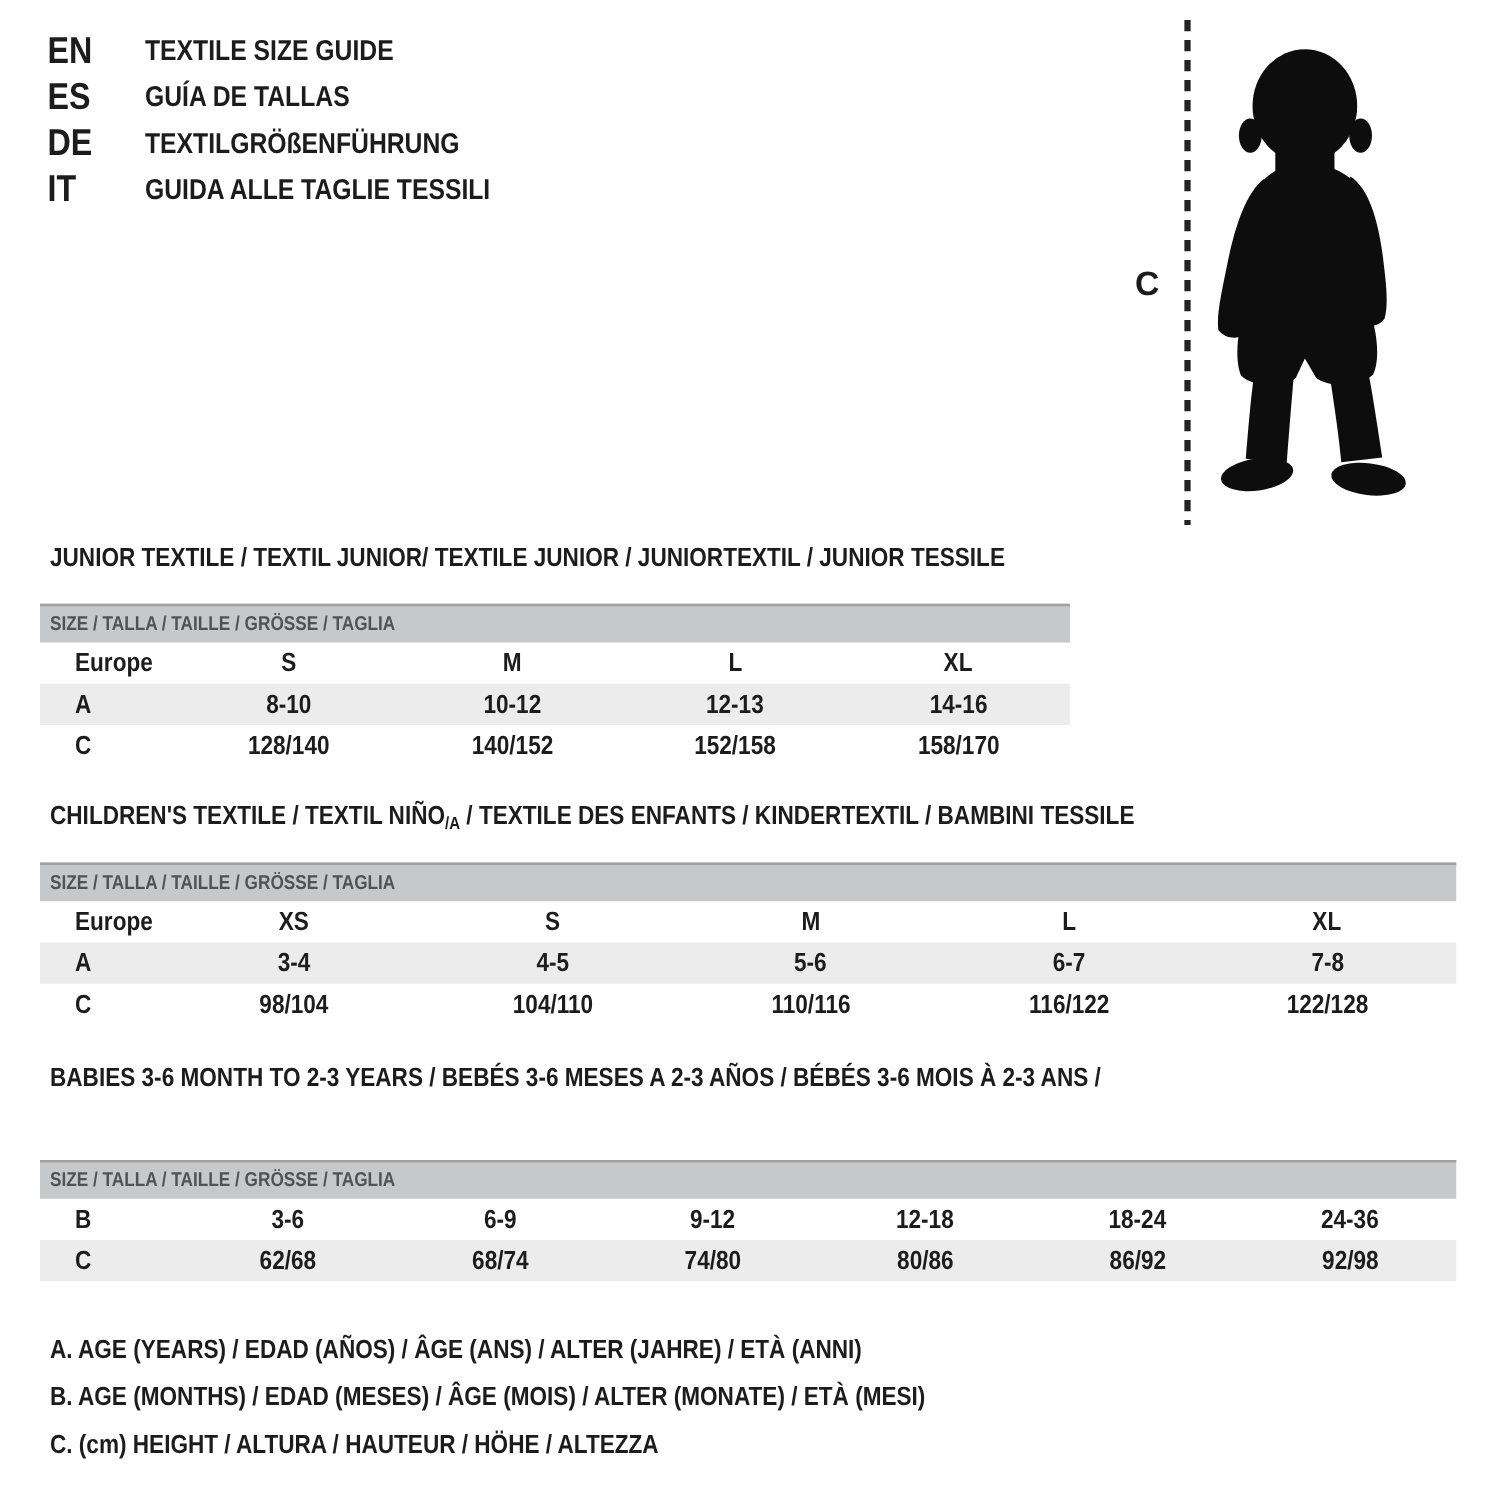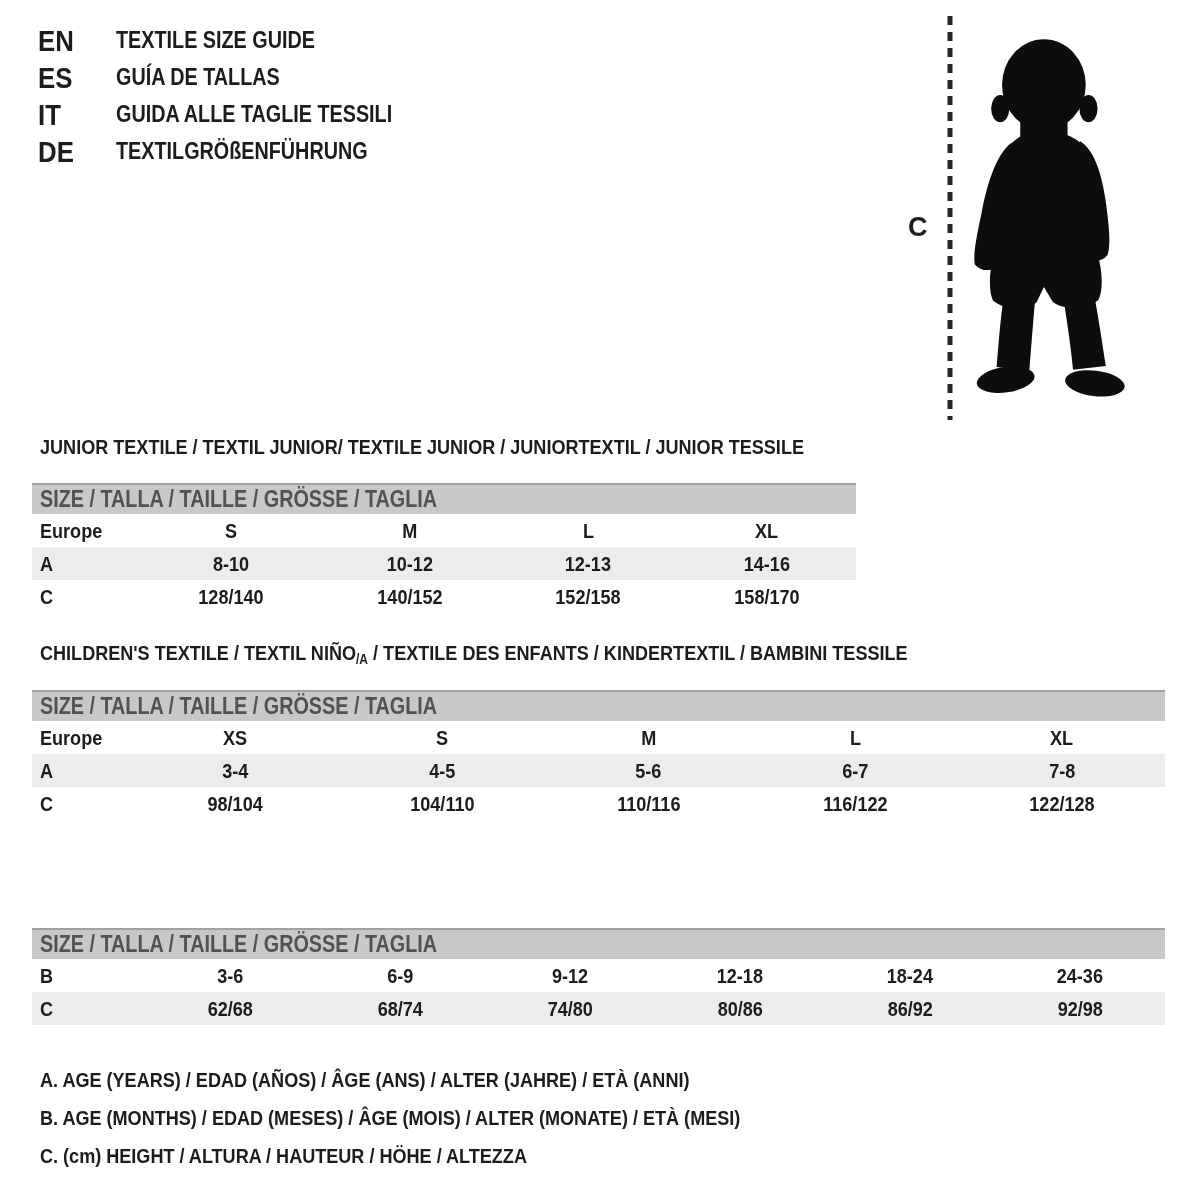--- a/index.html
+++ b/index.html
@@ -36,30 +36,30 @@
   #children-table { left:32px; top:690px;  width:1133px; }
   #babies-table   { left:32px; top:928px;  width:1133px; }
 
   .size-bar {
     height:31px;
     background:#c7c8c9;
     border-top:2px solid #9fa1a4;
     display:flex; align-items:center;
     padding-left:8px;
     color:#505254;
-    font-size:23px; font-weight:700;
+    font-size:16px; font-weight:700;
   }
   .t-row {
     display:grid; align-items:center;
     height:33px;
     font-size:21px; font-weight:700;
   }
   .t-row.shade { background:#ececec; }
   .t-row > div { text-align:center; }
-  .t-row > div:first-child { text-align:left; padding-left:8px; }
+  .t-row > div:first-child { text-align:left; padding-left:8px;margin-left:20px; }
   #junior-table   .t-row { grid-template-columns:110px repeat(4,1fr); }
   #children-table .t-row { grid-template-columns:100px repeat(5,1fr); }
   #babies-table   .t-row { grid-template-columns:113px repeat(6,1fr); }
   .region-cell { font-weight:700; }
   .nino-sub { font-size:14px; vertical-align:-4px; font-weight:700; }
 
   
   .legend { position:absolute; left:40px; top:1068px; }
   .legend-line { font-size:21px; font-weight:700; height:38px; display:flex; align-items:flex-start; }
 </style>
@@ -69,26 +69,26 @@
 <div class="lang-block">
   <div class="lang-row">
     <span class="lang-code"><span class="cond-l">EN</span></span>
     <span class="lang-title"><span class="cond-l">TEXTILE SIZE GUIDE</span></span>
   </div>
   <div class="lang-row">
     <span class="lang-code"><span class="cond-l">ES</span></span>
     <span class="lang-title"><span class="cond-l">GUÍA DE TALLAS</span></span>
   </div>
   <div class="lang-row">
+    <span class="lang-code"><span class="cond-l">DE</span></span>
+    <span class="lang-title"><span class="cond-l">TEXTILGRÖßENFÜHRUNG</span></span>
+  </div>
+  <div class="lang-row">
     <span class="lang-code"><span class="cond-l">IT</span></span>
     <span class="lang-title"><span class="cond-l">GUIDA ALLE TAGLIE TESSILI</span></span>
-  </div>
-  <div class="lang-row">
-    <span class="lang-code"><span class="cond-l">DE</span></span>
-    <span class="lang-title"><span class="cond-l">TEXTILGRÖßENFÜHRUNG</span></span>
   </div>
 </div>
 
 <div class="measure-line">
   <svg width="8" height="404" aria-hidden="true">
     <line x1="4" y1="0" x2="4" y2="404" stroke="#242424" stroke-width="5" stroke-dasharray="9 7"></line>
   </svg>
 </div>
 <div class="measure-label">
   <span>C</span>
@@ -169,20 +169,21 @@
     <div><span class="cond-l">C</span></div>
     <div><span class="cond">98/104</span></div>
     <div><span class="cond">104/110</span></div>
     <div><span class="cond">110/116</span></div>
     <div><span class="cond">116/122</span></div>
     <div><span class="cond">122/128</span></div>
   </div>
 </div>
 
 <div class="section-title" id="babies-title">
+  <div><span class="cond-l">BABIES 3-6 MONTH TO 2-3 YEARS / BEBÉS 3-6 MESES A 2-3 AÑOS / BÉBÉS 3-6 MOIS À 2-3 ANS /</span></div>
 </div>
 <div class="size-table" id="babies-table">
   <div class="size-bar">
     <span class="cond-l">SIZE / TALLA / TAILLE / GRÖSSE / TAGLIA</span>
   </div>
   <div class="t-row">
     <div><span class="cond-l">B</span></div>
     <div><span class="cond">3-6</span></div>
     <div><span class="cond">6-9</span></div>
     <div><span class="cond">9-12</span></div>

